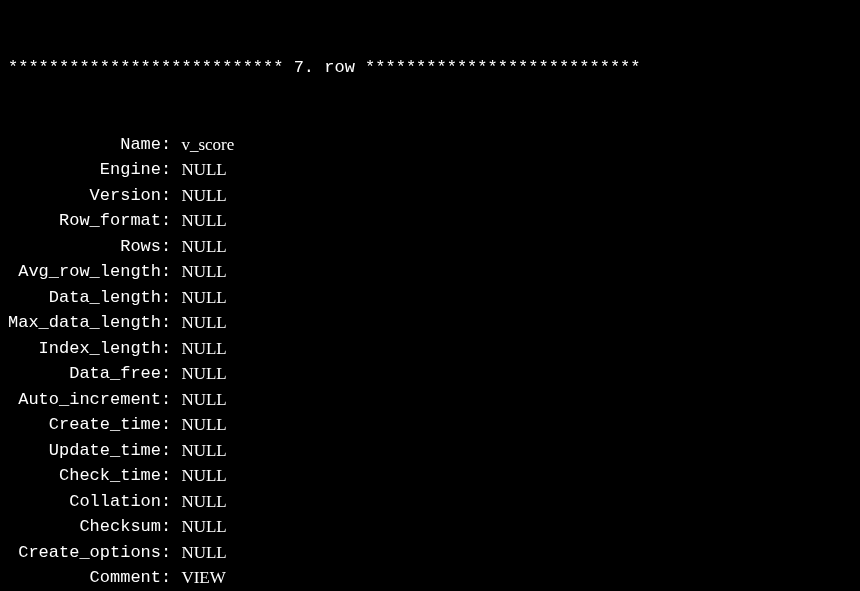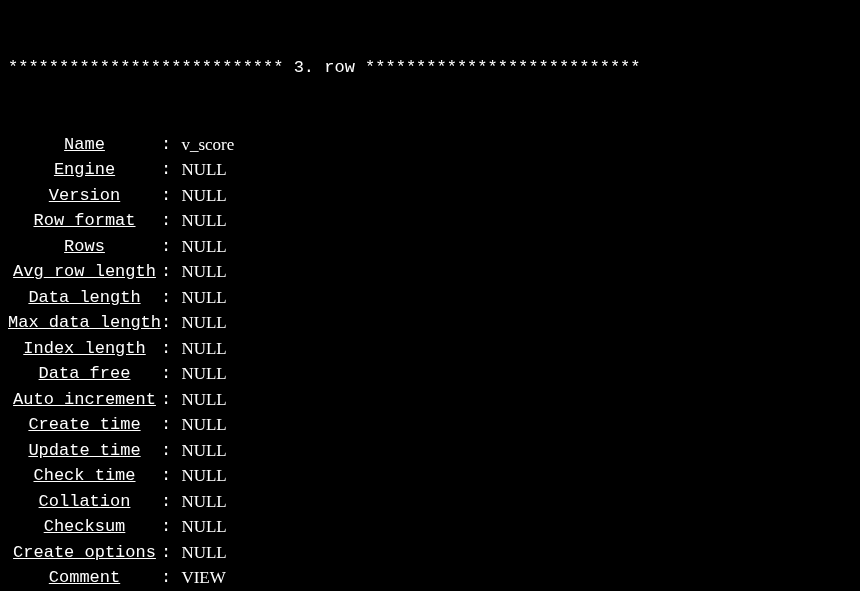--- a/index.html
+++ b/index.html
@@ -21,39 +21,38 @@
     .terminal {
       white-space: pre;
     }
     .row-header {
       text-align: left;
     }
     .field-row {
       display: flex;
     }
     .field-label {
-      text-align: center;
+      text-align: right;
       width: 15ch;
       display: inline-block;
-      text-decoration: underline;
     }
     .field-separator {
       display: inline-block;
     }
     .field-value {
       display: inline-block;
       font-family: Liberation Serif, serif;
     }
     .footer-line {
       display: block;
     }
   </style>
 </head>
 <body>
 
 <div class="terminal">
-  <div class="row-header"><span>***************************</span><span> 3. row </span><span>***************************</span></div>
+  <div class="row-header"><span>***************************</span><span> 7. row </span><span>***************************</span></div>
   <div id="fields-container"><div class="field-row"><span class="field-label">Name</span><span class="field-separator">: </span><span class="field-value">v_score</span></div><div class="field-row"><span class="field-label">Engine</span><span class="field-separator">: </span><span class="field-value">NULL</span></div><div class="field-row"><span class="field-label">Version</span><span class="field-separator">: </span><span class="field-value">NULL</span></div><div class="field-row"><span class="field-label">Row_format</span><span class="field-separator">: </span><span class="field-value">NULL</span></div><div class="field-row"><span class="field-label">Rows</span><span class="field-separator">: </span><span class="field-value">NULL</span></div><div class="field-row"><span class="field-label">Avg_row_length</span><span class="field-separator">: </span><span class="field-value">NULL</span></div><div class="field-row"><span class="field-label">Data_length</span><span class="field-separator">: </span><span class="field-value">NULL</span></div><div class="field-row"><span class="field-label">Max_data_length</span><span class="field-separator">: </span><span class="field-value">NULL</span></div><div class="field-row"><span class="field-label">Index_length</span><span class="field-separator">: </span><span class="field-value">NULL</span></div><div class="field-row"><span class="field-label">Data_free</span><span class="field-separator">: </span><span class="field-value">NULL</span></div><div class="field-row"><span class="field-label">Auto_increment</span><span class="field-separator">: </span><span class="field-value">NULL</span></div><div class="field-row"><span class="field-label">Create_time</span><span class="field-separator">: </span><span class="field-value">NULL</span></div><div class="field-row"><span class="field-label">Update_time</span><span class="field-separator">: </span><span class="field-value">NULL</span></div><div class="field-row"><span class="field-label">Check_time</span><span class="field-separator">: </span><span class="field-value">NULL</span></div><div class="field-row"><span class="field-label">Collation</span><span class="field-separator">: </span><span class="field-value">NULL</span></div><div class="field-row"><span class="field-label">Checksum</span><span class="field-separator">: </span><span class="field-value">NULL</span></div><div class="field-row"><span class="field-label">Create_options</span><span class="field-separator">: </span><span class="field-value">NULL</span></div><div class="field-row"><span class="field-label">Comment</span><span class="field-separator">: </span><span class="field-value">VIEW</span></div></div>
   
   <div class="footer-line"></div>
   
   
 </div>
 
 </body></html>

